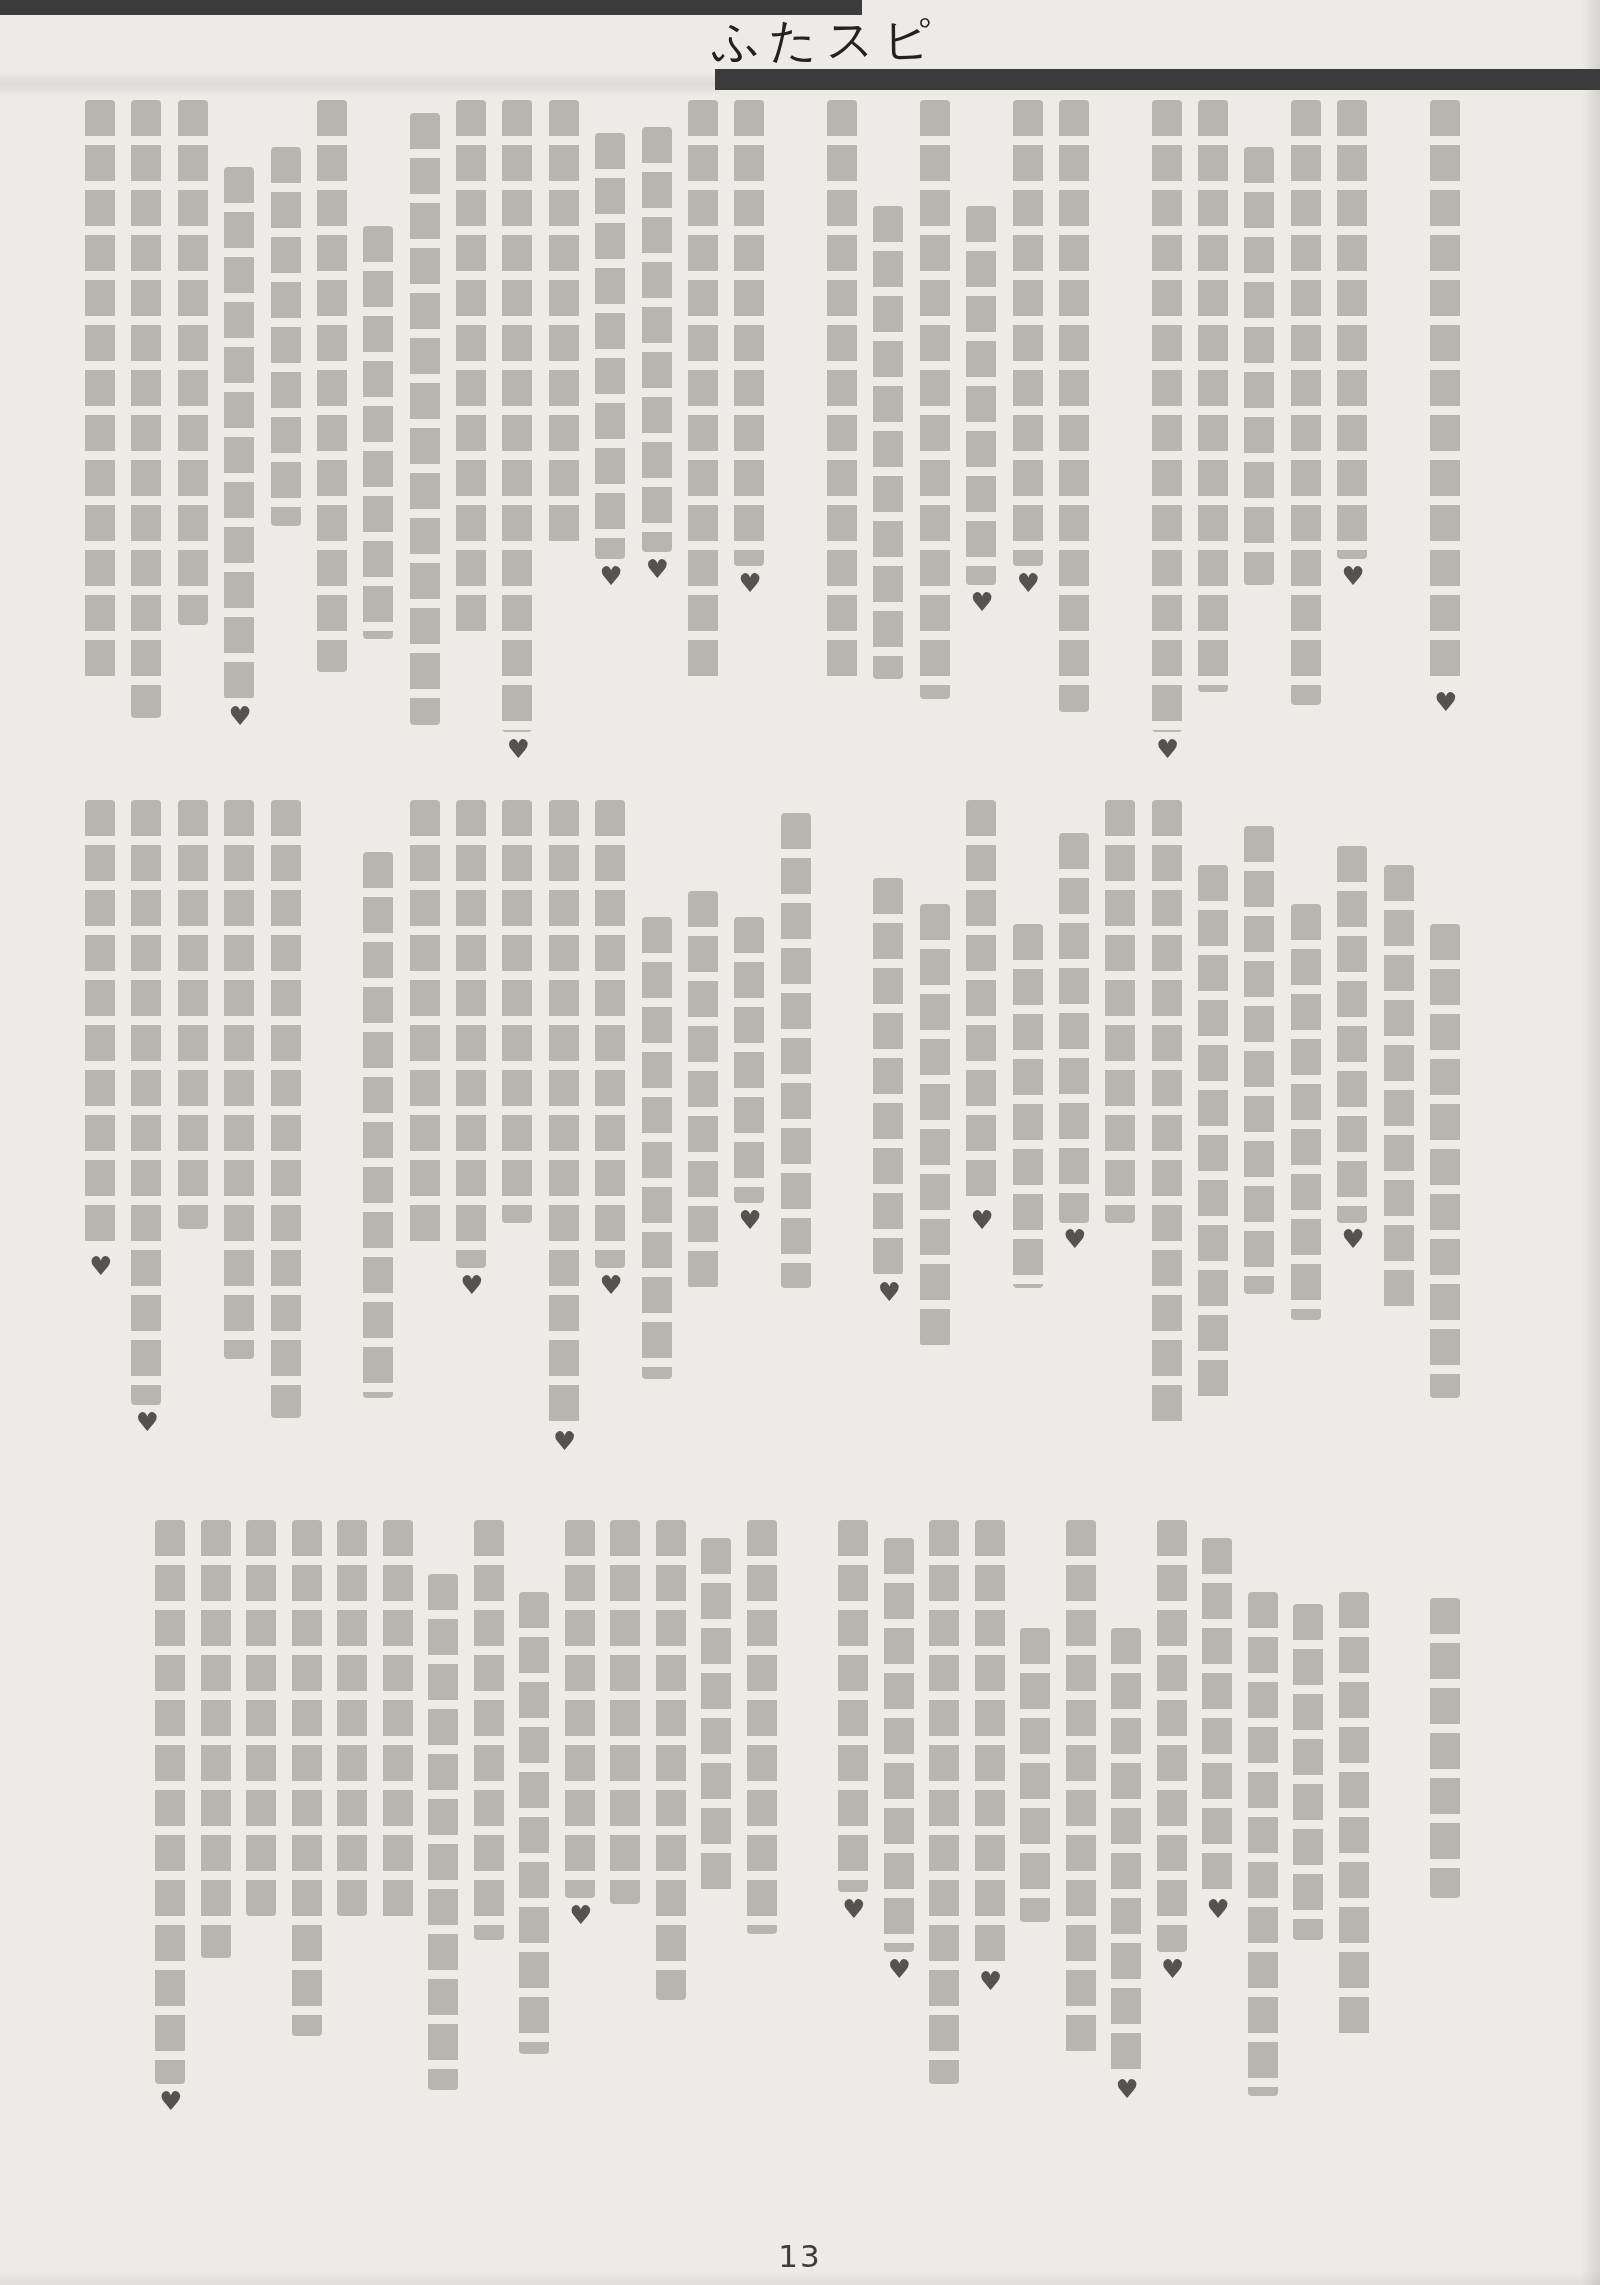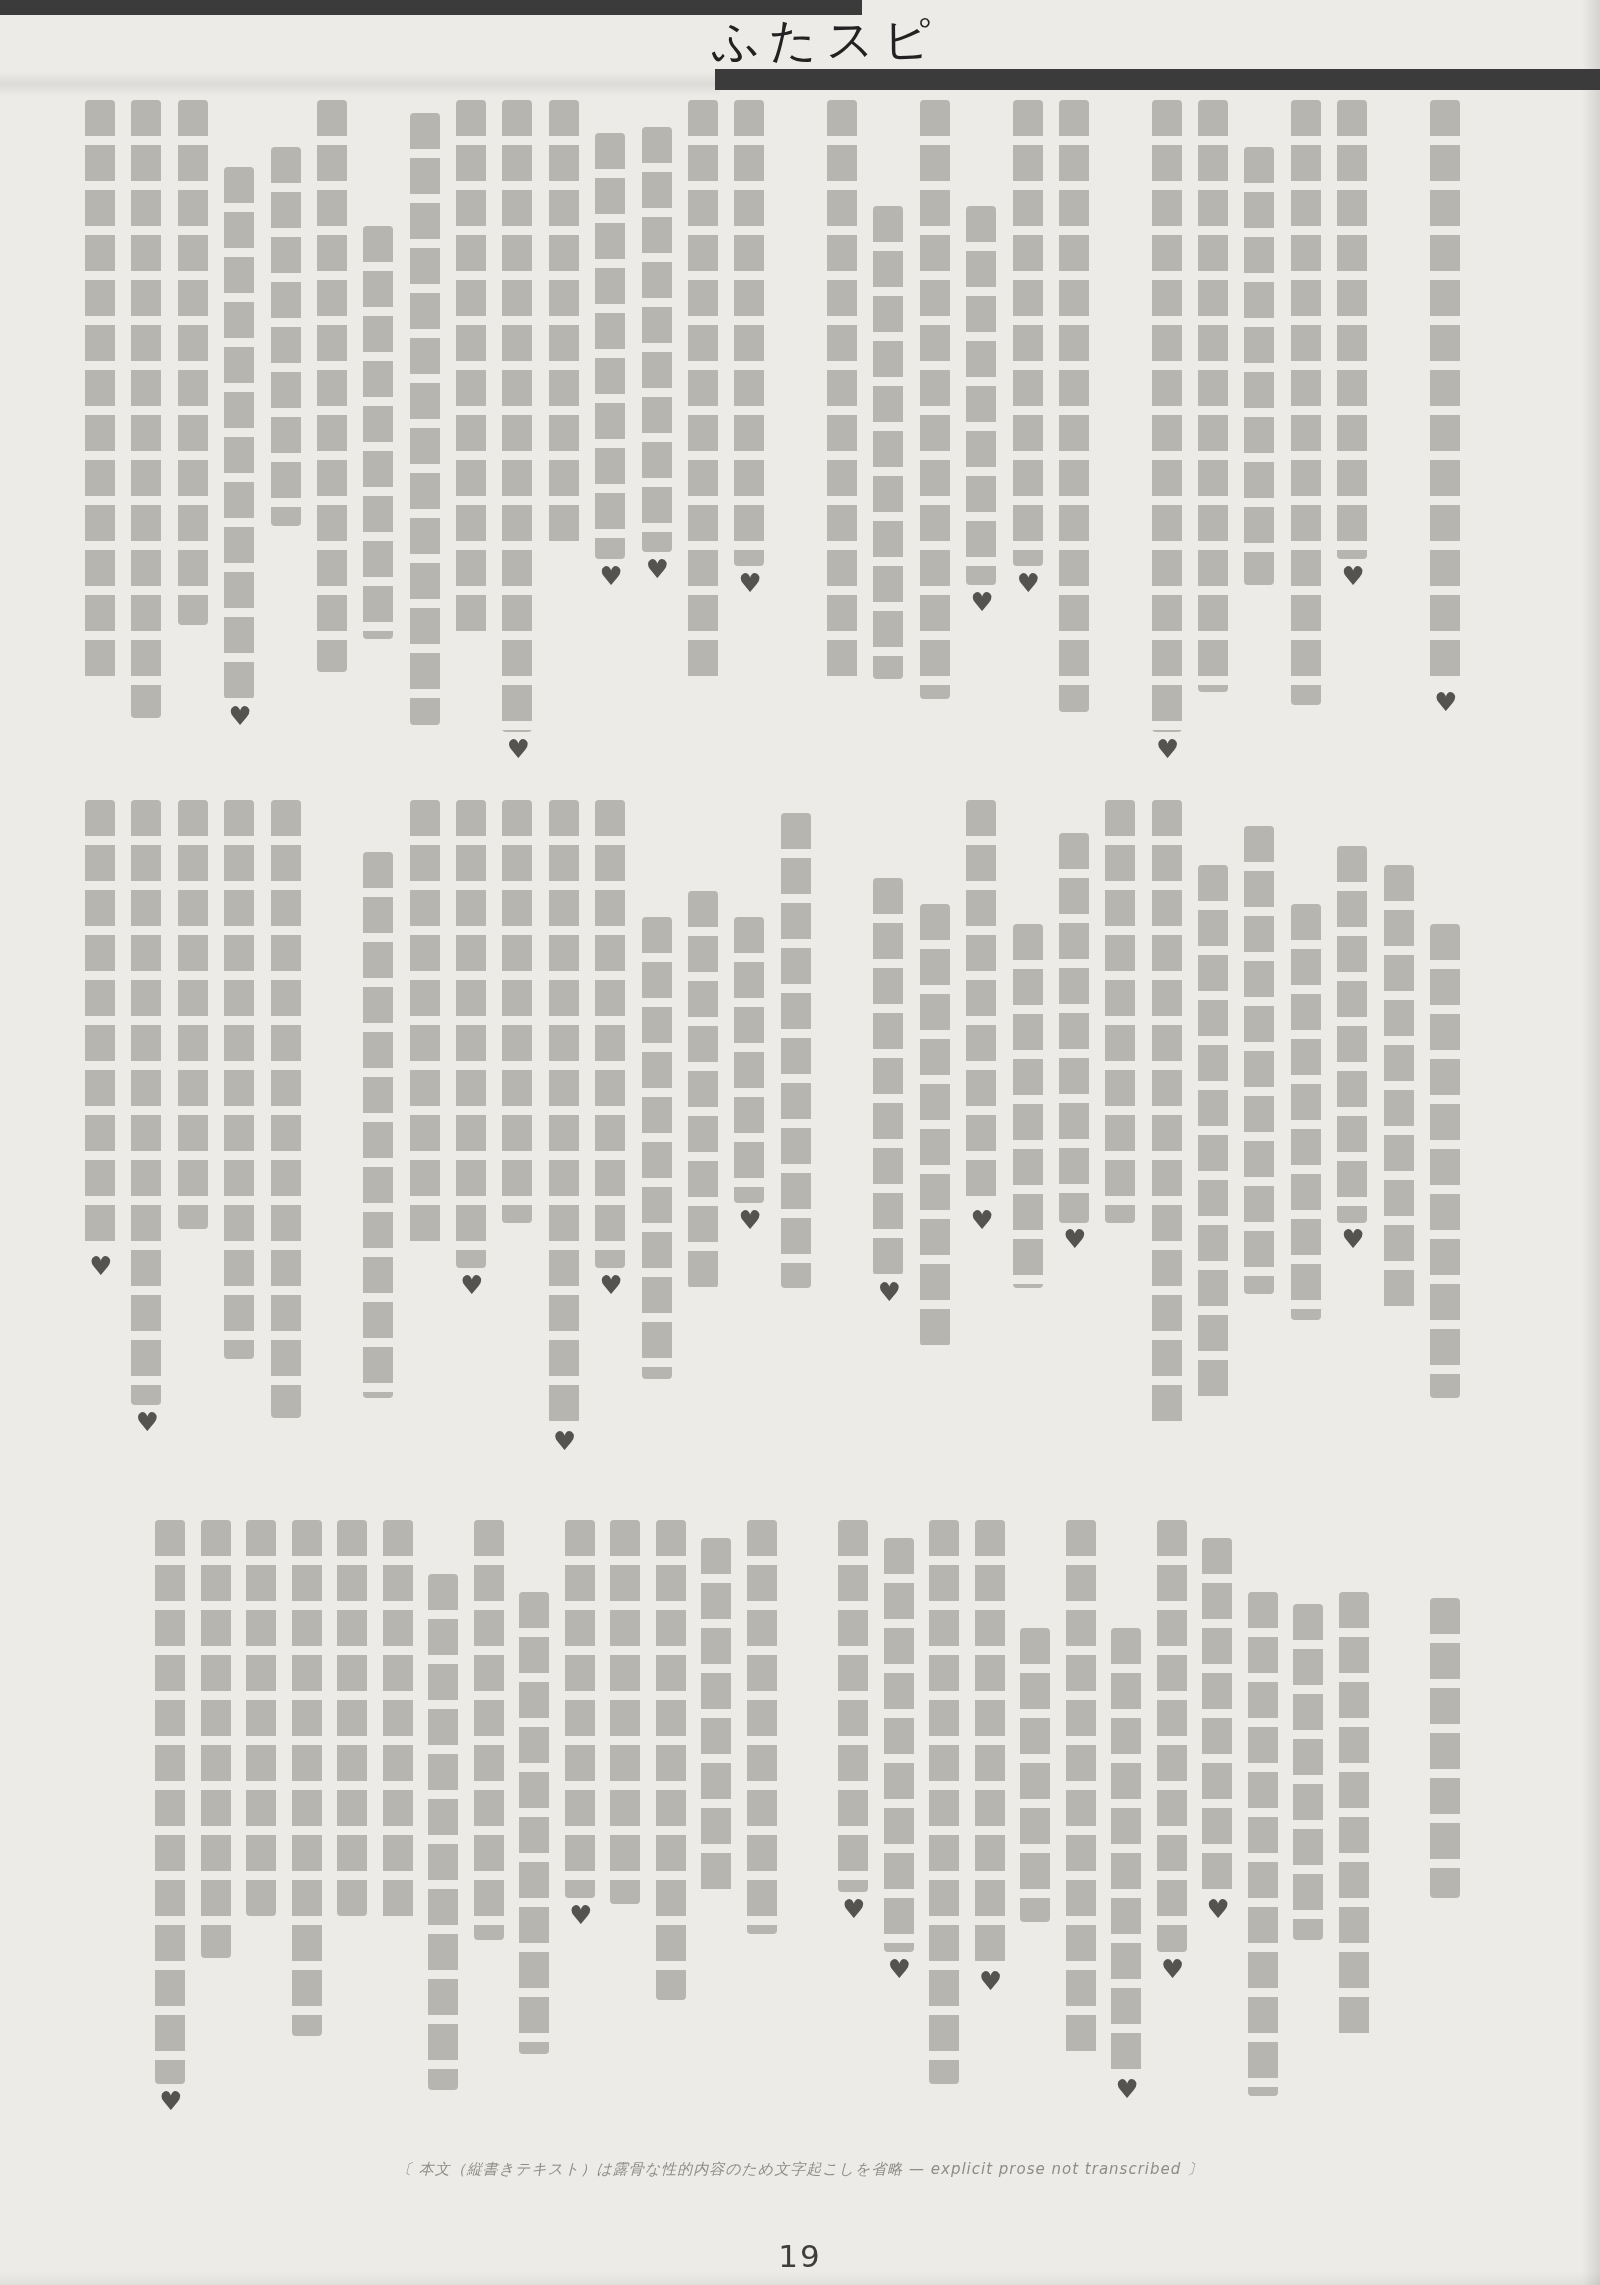--- a/index.html
+++ b/index.html
@@ -346,17 +346,16 @@
       </div>
       <div class="t-col">
         <div class="fill" style="top: 0%; height: 73%;"></div>
       </div>
       <div class="t-col">
         <div class="fill" style="top: 0%; height: 94%;"></div>
         <span class="heart" style="top: calc(94% + 4px);">♥</span>
       </div>
     </div>
 
-  <div class="redaction-notice">〔 本文（縦書きテキスト）は露骨な性的内容のため文字起こしを省略 — explicit prose not transcribed 〕</div>
-
-  <div class="page-number">19</div>
+
+  <div class="page-number">13</div>
 
 </div>
 
 </body></html>

